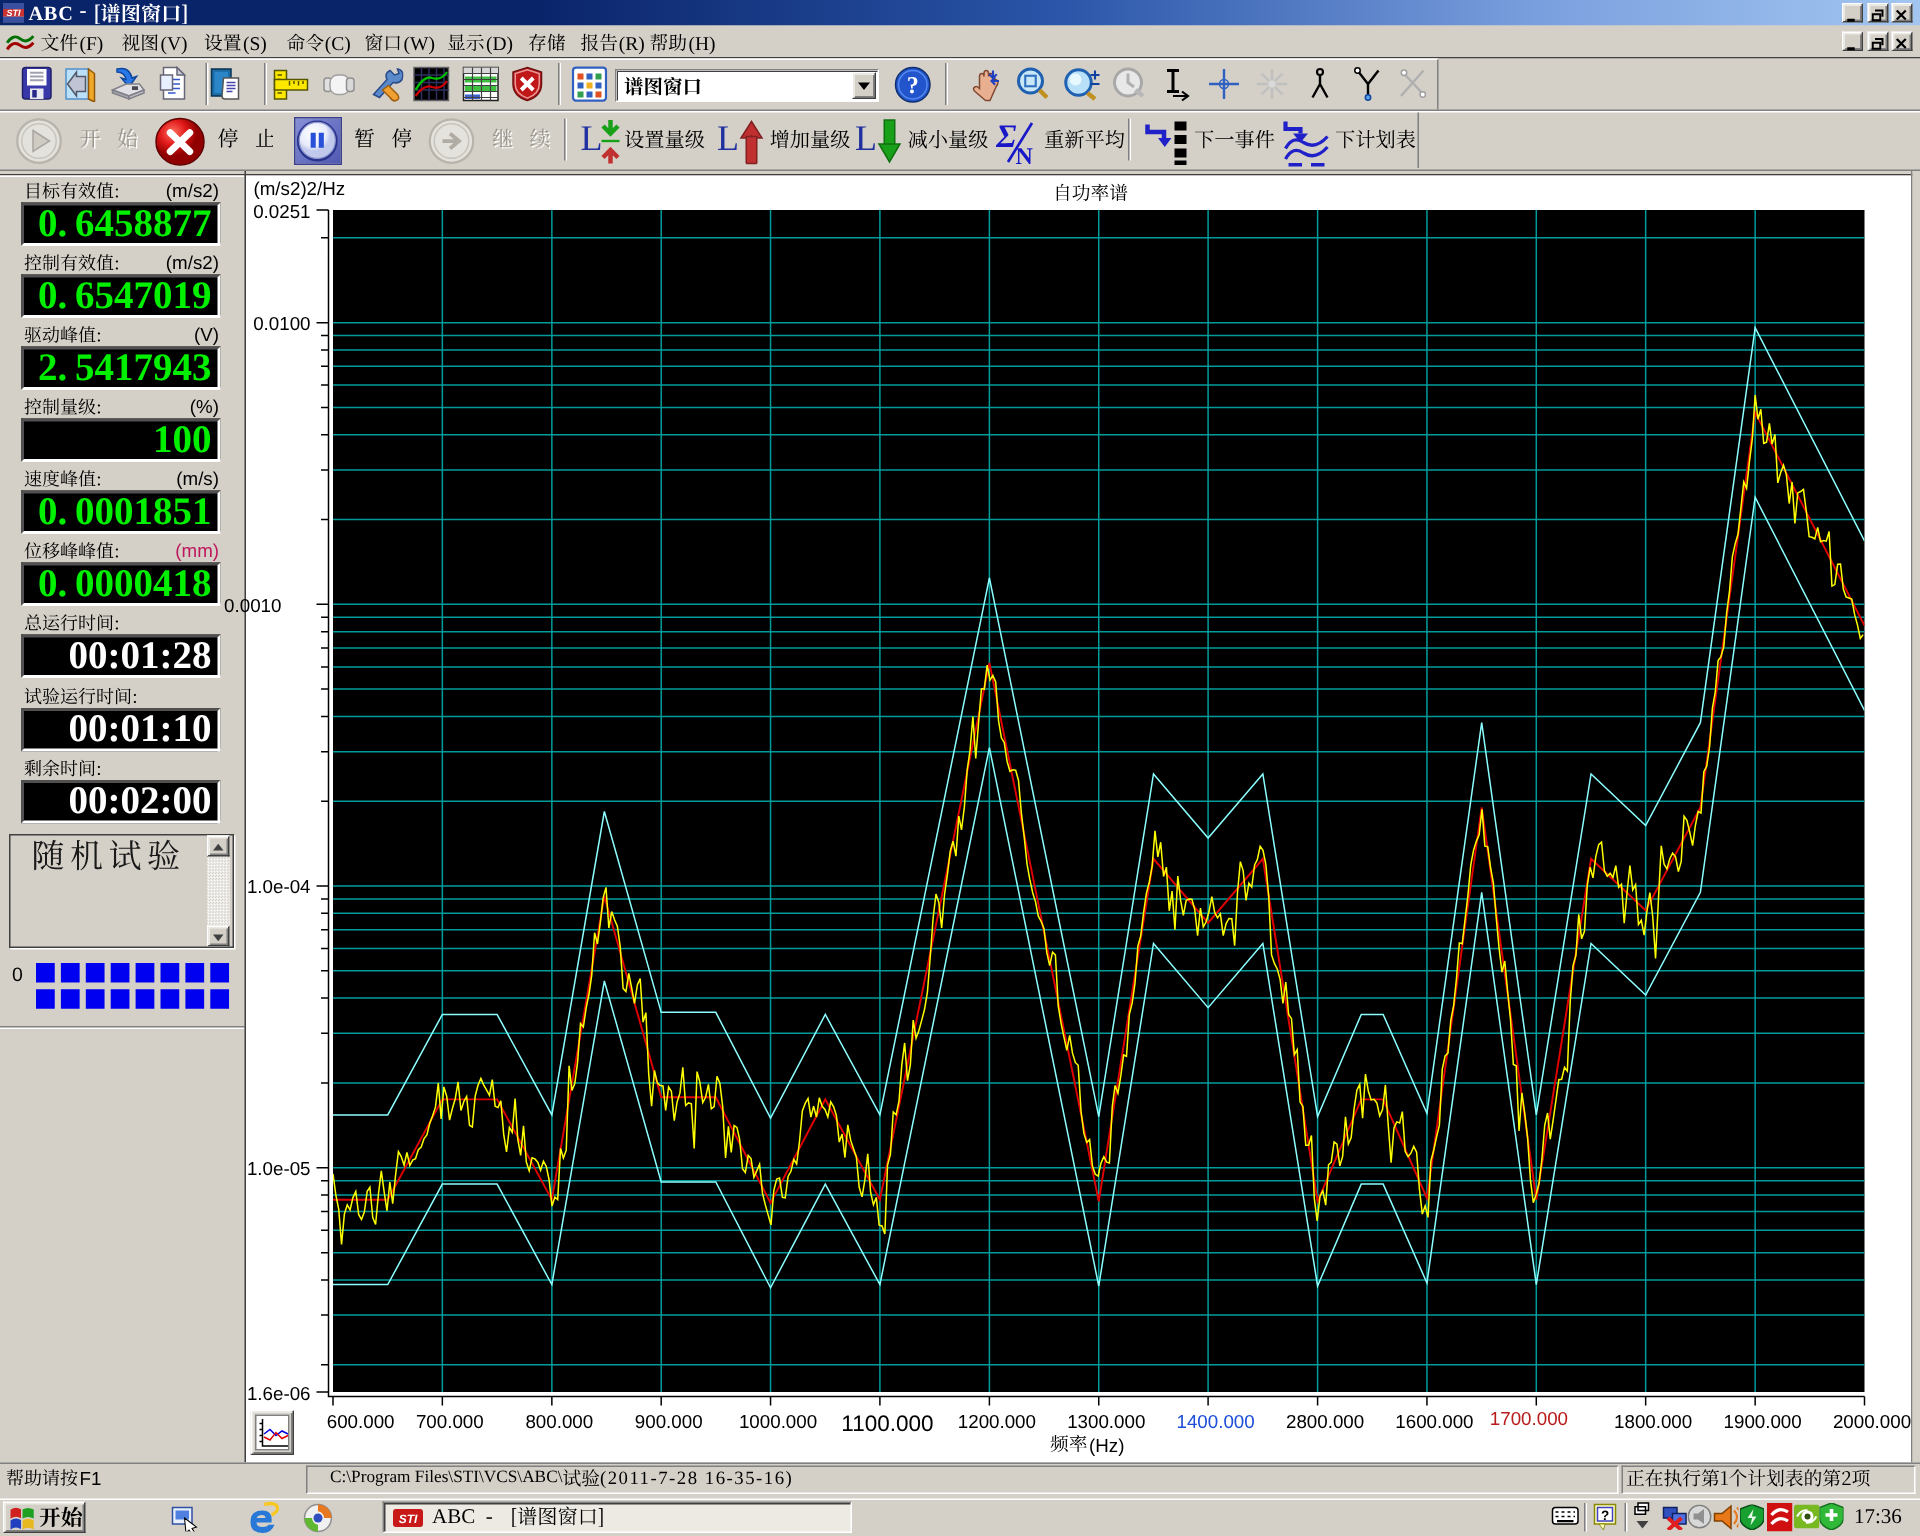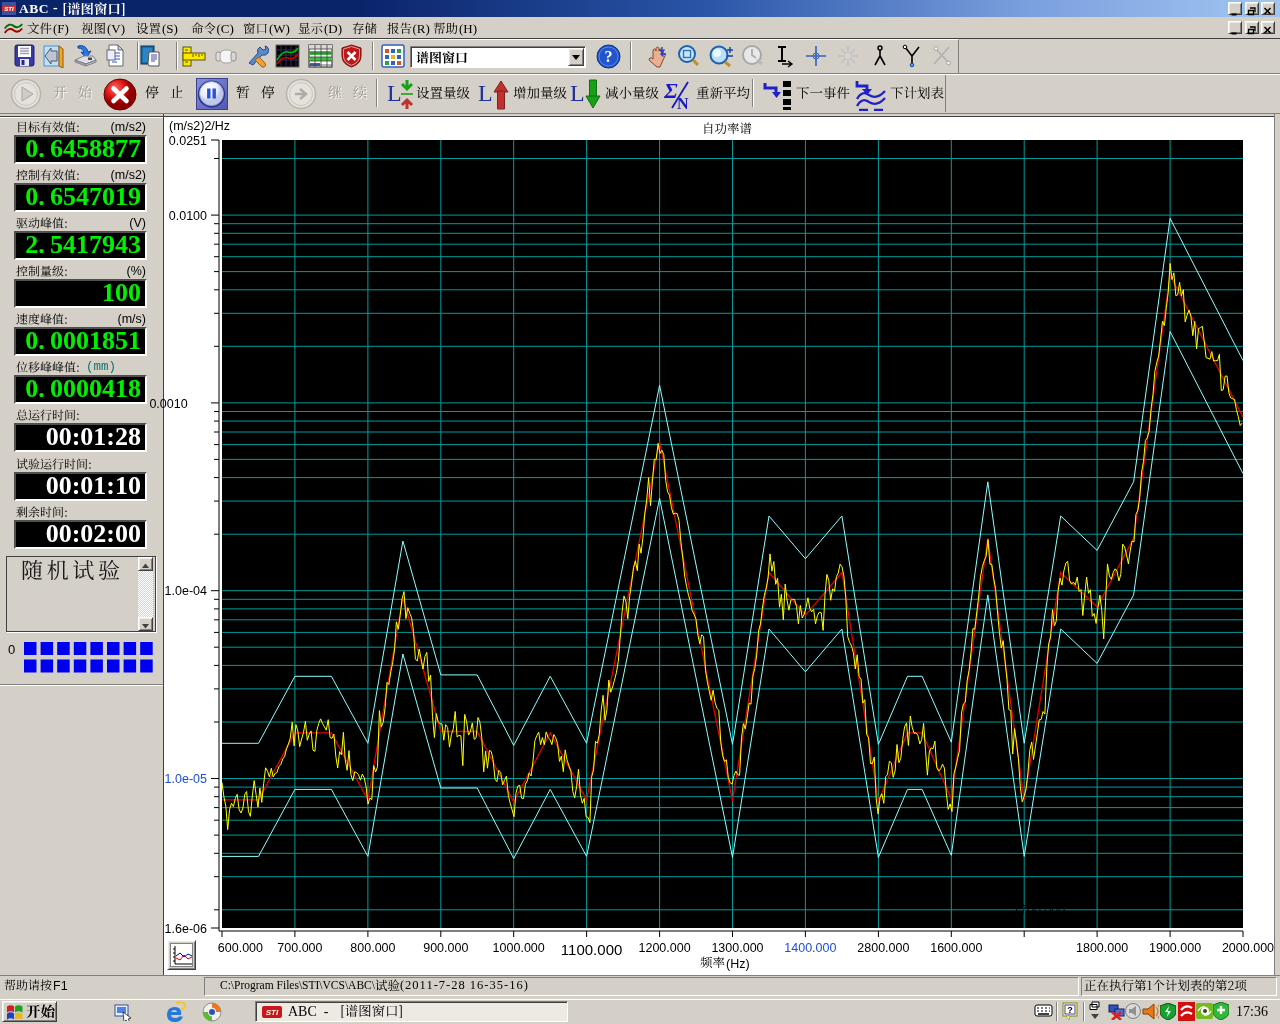--- a/index.html
+++ b/index.html
@@ -596,21 +596,21 @@
 <svg class="z" style="left:16px;top:361.25px;" width="63.9" height="12.5" viewBox="0 0 1065 208">
     <g fill="#000">
       <use href="#g4f4d" x="0"></use>
       <use href="#g79fb" x="200"></use>
       <use href="#g5cf0" x="400"></use>
       <use href="#g5cf0" x="600"></use>
       <use href="#g503c" x="800"></use>
       <use href="#g3a" x="1000"></use>
     </g>
   </svg>
-<div style="position:absolute;left:86px;top:360.2px;width:60px;font-size:12.5px;font-family:Liberation Mono, monospace;color:#0f766e">(mm)</div>
+<div style="position:absolute;left:86px;top:360.2px;width:60px;text-align:right;font-size:12.5px;font-family:Liberation Sans, sans-serif;color:#be185d">(mm)</div>
 <div style="position:absolute;left:14px;top:375.2px;width:133px;height:29px;color:#00F000">
     <div class="vbox" style="width:100%;height:100%">0. 0000418</div>
   </div>
 <svg class="z" style="left:16px;top:409.4px;" width="63.9" height="12.5" viewBox="0 0 1065 208">
     <g fill="#000">
       <use href="#g603b" x="0"></use>
       <use href="#g8fd0" x="200"></use>
       <use href="#g884c" x="400"></use>
       <use href="#g65f6" x="600"></use>
       <use href="#g95f4" x="800"></use>
@@ -706,34 +706,34 @@
       <use href="#g81ea" x="0"></use>
       <use href="#g529f" x="200"></use>
       <use href="#g7387" x="400"></use>
       <use href="#g8c31" x="600"></use>
     </g>
   </svg>
 <div style="position:absolute;left:130px;top:133.5px;width:77px;text-align:right;font-size:12.5px;letter-spacing:0px;color:#000">0.0251</div>
 <div style="position:absolute;left:130px;top:208.6px;width:77px;text-align:right;font-size:12.5px;letter-spacing:0px;color:#000">0.0100</div>
 <div style="position:absolute;left:130px;top:396.5px;width:77px;text-align:center;font-size:12.5px;letter-spacing:0px;color:#000">0.0010</div>
 <div style="position:absolute;left:130px;top:583.9px;width:77px;text-align:right;font-size:12.5px;letter-spacing:0px;color:#000">1.0e-04</div>
-<div style="position:absolute;left:130px;top:772.0px;width:77px;text-align:right;font-size:12.5px;letter-spacing:0px;color:#1d4ed8">1.0e-05</div>
+<div style="position:absolute;left:130px;top:772.0px;width:77px;text-align:right;font-size:12.5px;letter-spacing:0px;color:#000000">1.0e-05</div>
 <div style="position:absolute;left:130px;top:921.5px;width:77px;text-align:right;font-size:12.5px;letter-spacing:0px;color:#000">1.6e-06</div>
 <div style="position:absolute;left:191.0px;top:941px;width:72px;text-align:right;font-size:12.5px;color:#000">600.000</div>
 <div style="position:absolute;left:263.9px;top:941px;width:72px;text-align:center;font-size:12.5px;color:#000">700.000</div>
 <div style="position:absolute;left:336.9px;top:941px;width:72px;text-align:center;font-size:12.5px;color:#000">800.000</div>
 <div style="position:absolute;left:409.8px;top:941px;width:72px;text-align:center;font-size:12.5px;color:#000">900.000</div>
 <div style="position:absolute;left:482.7px;top:941px;width:72px;text-align:center;font-size:12.5px;color:#000">1000.000</div>
 <div style="position:absolute;left:555.6px;top:941px;width:72px;text-align:center;font-size:15px;color:#000">1100.000</div>
 <div style="position:absolute;left:628.6px;top:941px;width:72px;text-align:center;font-size:12.5px;color:#000">1200.000</div>
 <div style="position:absolute;left:701.5px;top:941px;width:72px;text-align:center;font-size:12.5px;color:#000">1300.000</div>
 <div style="position:absolute;left:774.4px;top:941px;width:72px;text-align:center;font-size:12.5px;color:#1d4ed8">1400.000</div>
 <div style="position:absolute;left:847.4px;top:941px;width:72px;text-align:center;font-size:12.5px;color:#000">2800.000</div>
 <div style="position:absolute;left:920.3px;top:941px;width:72px;text-align:center;font-size:12.5px;color:#000">1600.000</div>
-<div style="position:absolute;left:993.2px;top:903px;width:72px;text-align:right;font-size:12.5px;color:#000000">1700.000</div>
+<div style="position:absolute;left:993.2px;top:939px;width:72px;text-align:left;font-size:12.5px;color:#b91c1c">1700.000</div>
 <div style="position:absolute;left:1066.1px;top:941px;width:72px;text-align:center;font-size:12.5px;color:#000">1800.000</div>
 <div style="position:absolute;left:1139.1px;top:941px;width:72px;text-align:center;font-size:12.5px;color:#000">1900.000</div>
 <div style="position:absolute;left:1212.0px;top:941px;width:72px;text-align:center;font-size:12.5px;color:#000">2000.000</div>
 <svg class="z" style="left:700px;top:956px;" width="25.0" height="13.0" viewBox="0 0 400 208">
     <g fill="#000">
       <use href="#g9891" x="0"></use>
       <use href="#g7387" x="200"></use>
     </g>
   </svg>
 <div style="position:absolute;left:726.0px;top:957px;font-size:12.5px;color:#000">(Hz)</div>

